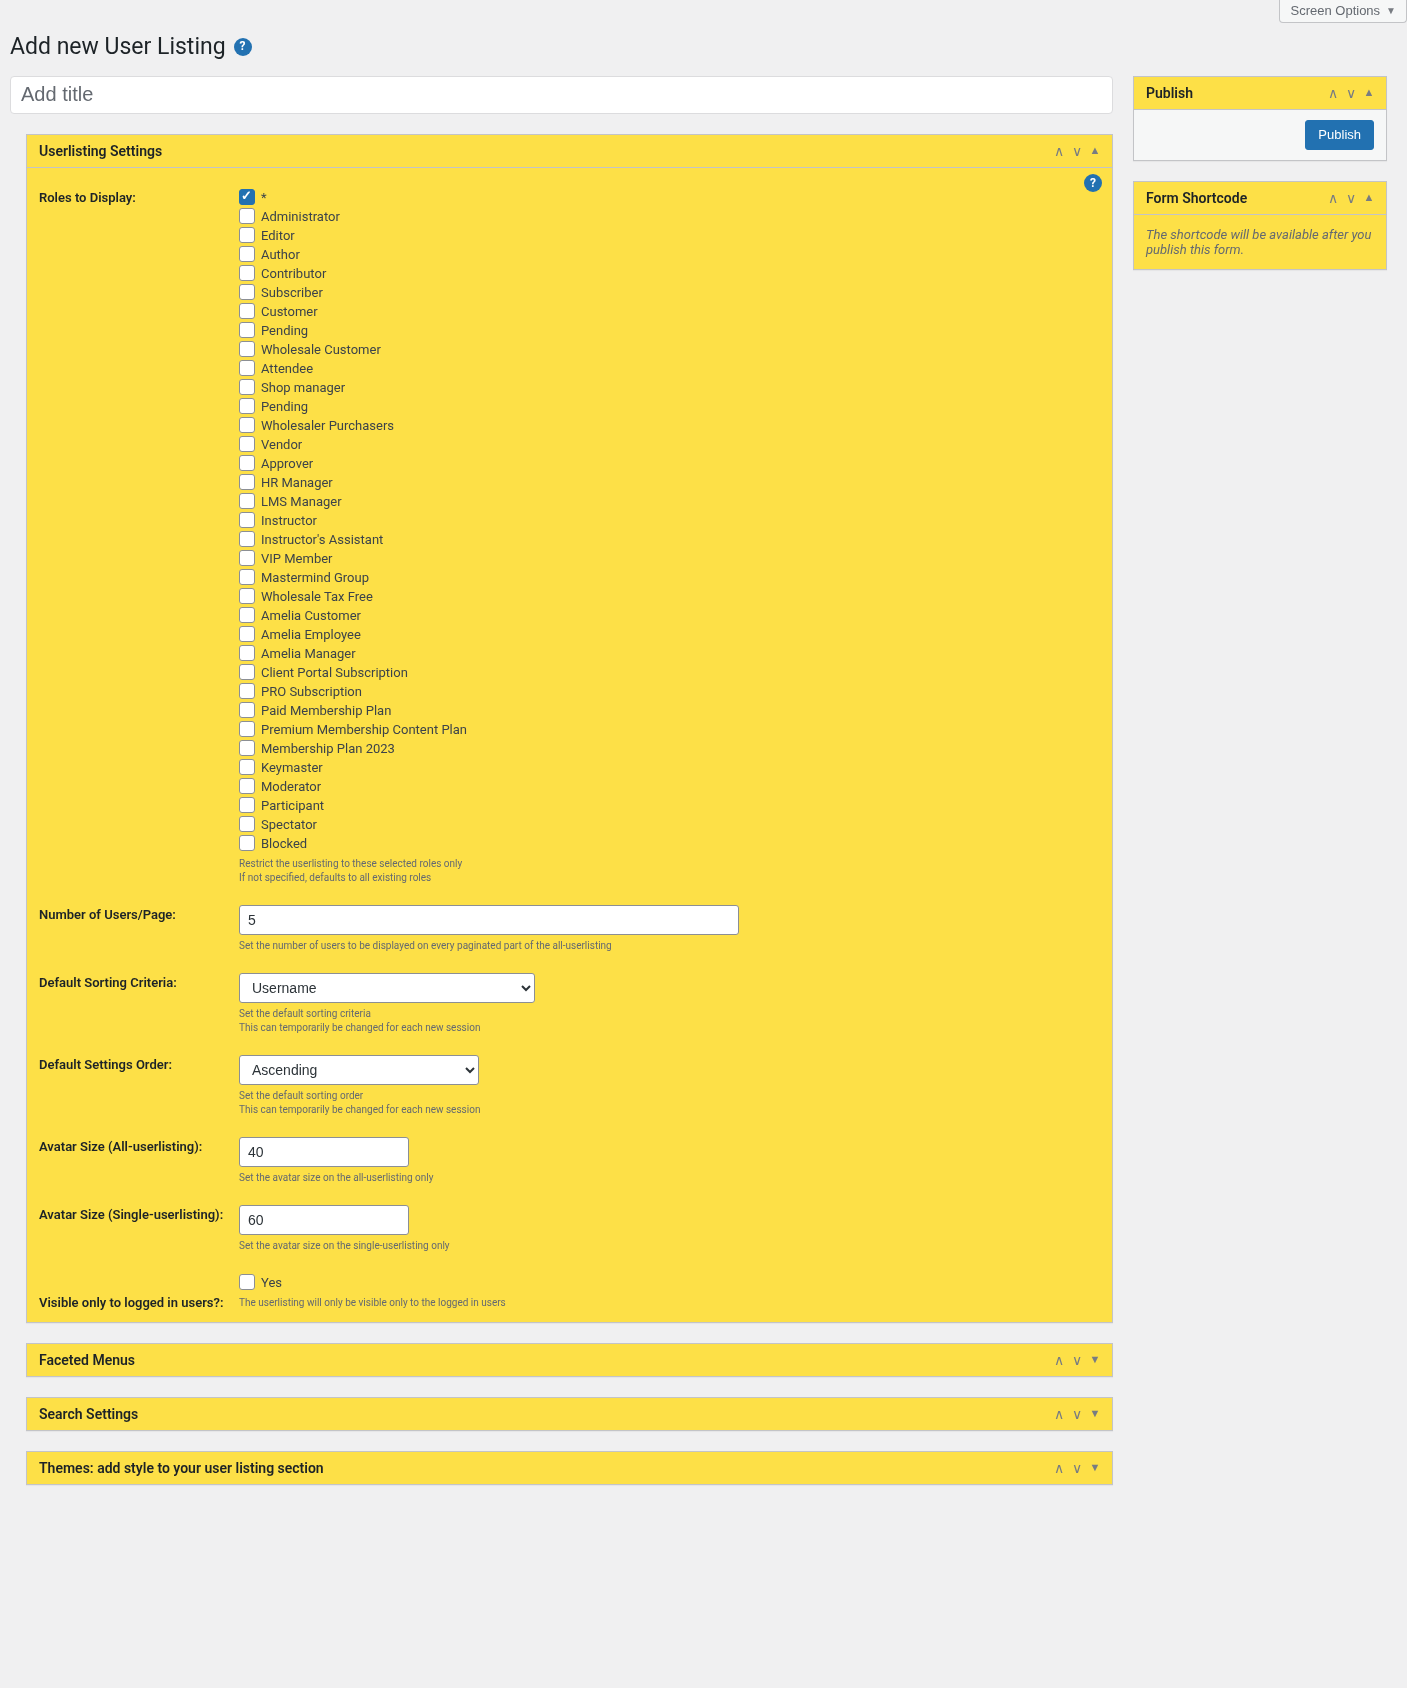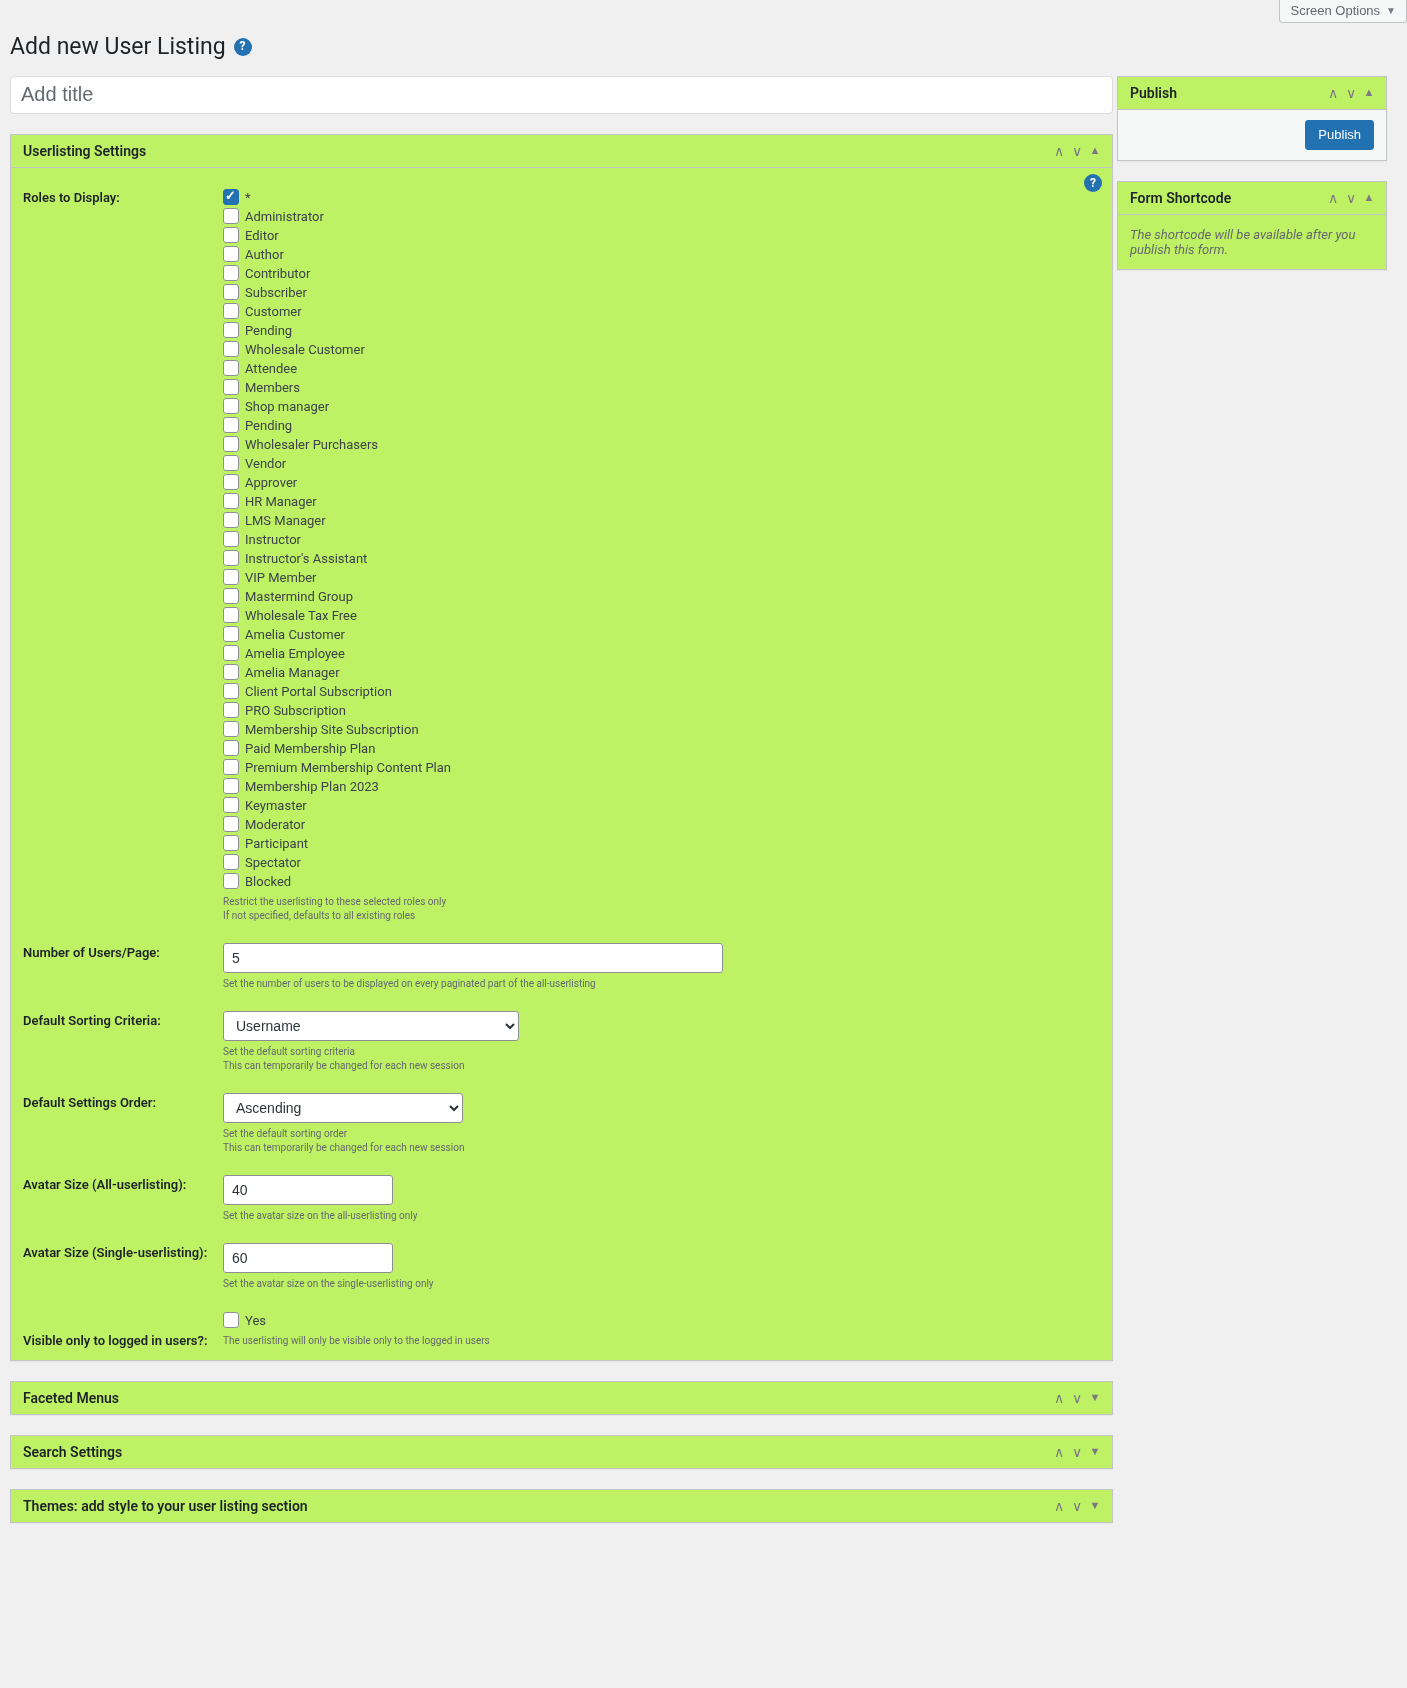--- a/index.html
+++ b/index.html
@@ -75,24 +75,25 @@
   line-height: 1.7;
   height: 38px;
   border: 1px solid #dcdcde;
   background: #fff;
   border-radius: 4px;
   color: #2c3338;
 }
 .title-input::placeholder { color: #646970; }
 
 .postbox {
-  background: #bef264;
+  background: #fde047;
   border: 1px solid #c3c4c7;
   box-shadow: 0 1px 1px rgba(0,0,0,.04);
   margin-top: 20px;
+  margin-left: 16px;
 }
 .postbox.first-side { margin-top: 0; }
 
 .postbox-header {
   display: flex;
   align-items: center;
   justify-content: space-between;
   border-bottom: 1px solid #c3c4c7;
 }
 .postbox-header h2 {
@@ -295,24 +296,20 @@
                   <label class="checkbox-row">
                     <input type="checkbox" style="">
                     <span>Wholesale Customer</span>
                   </label>
                   <label class="checkbox-row">
                     <input type="checkbox" style="">
                     <span>Attendee</span>
                   </label>
                   <label class="checkbox-row">
                     <input type="checkbox" style="">
-                    <span>Members</span>
-                  </label>
-                  <label class="checkbox-row">
-                    <input type="checkbox" style="">
                     <span>Shop manager</span>
                   </label>
                   <label class="checkbox-row">
                     <input type="checkbox" style="">
                     <span>Pending</span>
                   </label>
                   <label class="checkbox-row">
                     <input type="checkbox" style="">
                     <span>Wholesaler Purchasers</span>
                   </label>
@@ -364,24 +361,20 @@
                     <input type="checkbox" style="">
                     <span>Amelia Manager</span>
                   </label>
                   <label class="checkbox-row">
                     <input type="checkbox" style="">
                     <span>Client Portal Subscription</span>
                   </label>
                   <label class="checkbox-row">
                     <input type="checkbox" style="">
                     <span>PRO Subscription</span>
-                  </label>
-                  <label class="checkbox-row">
-                    <input type="checkbox" style="">
-                    <span>Membership Site Subscription</span>
                   </label>
                   <label class="checkbox-row">
                     <input type="checkbox" style="">
                     <span>Paid Membership Plan</span>
                   </label>
                   <label class="checkbox-row">
                     <input type="checkbox" style="">
                     <span>Premium Membership Content Plan</span>
                   </label>
                   <label class="checkbox-row">

